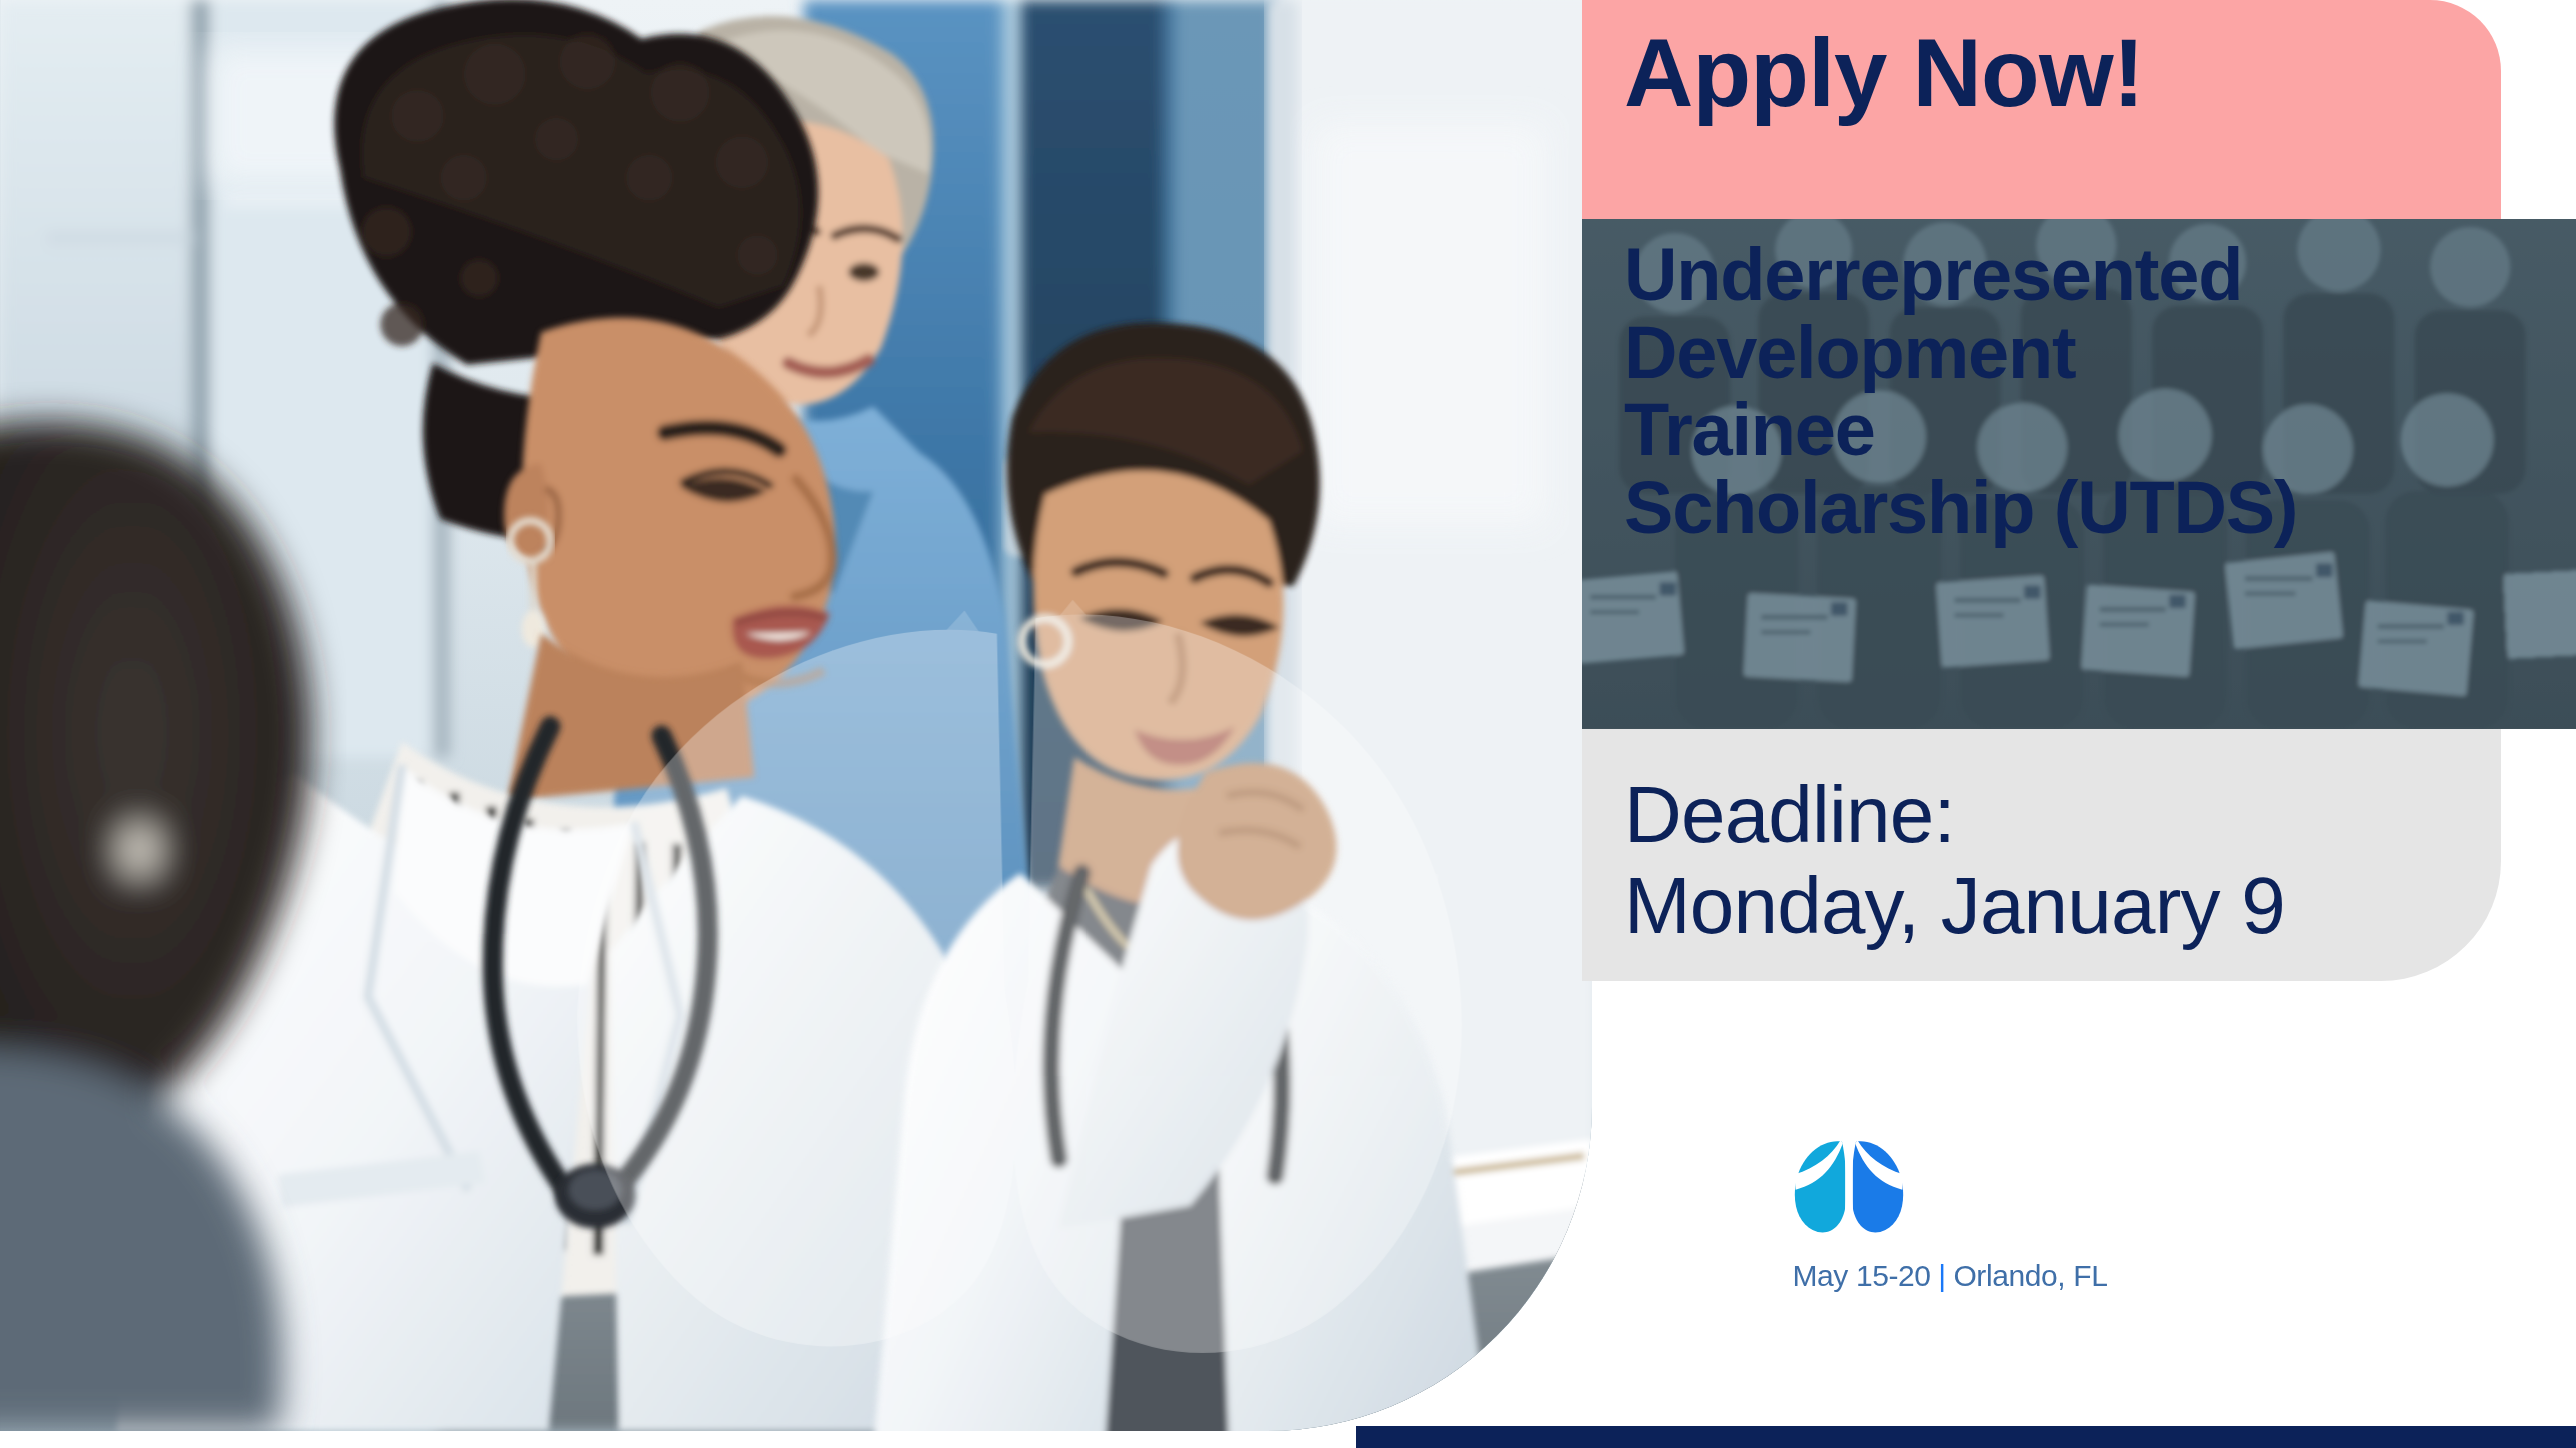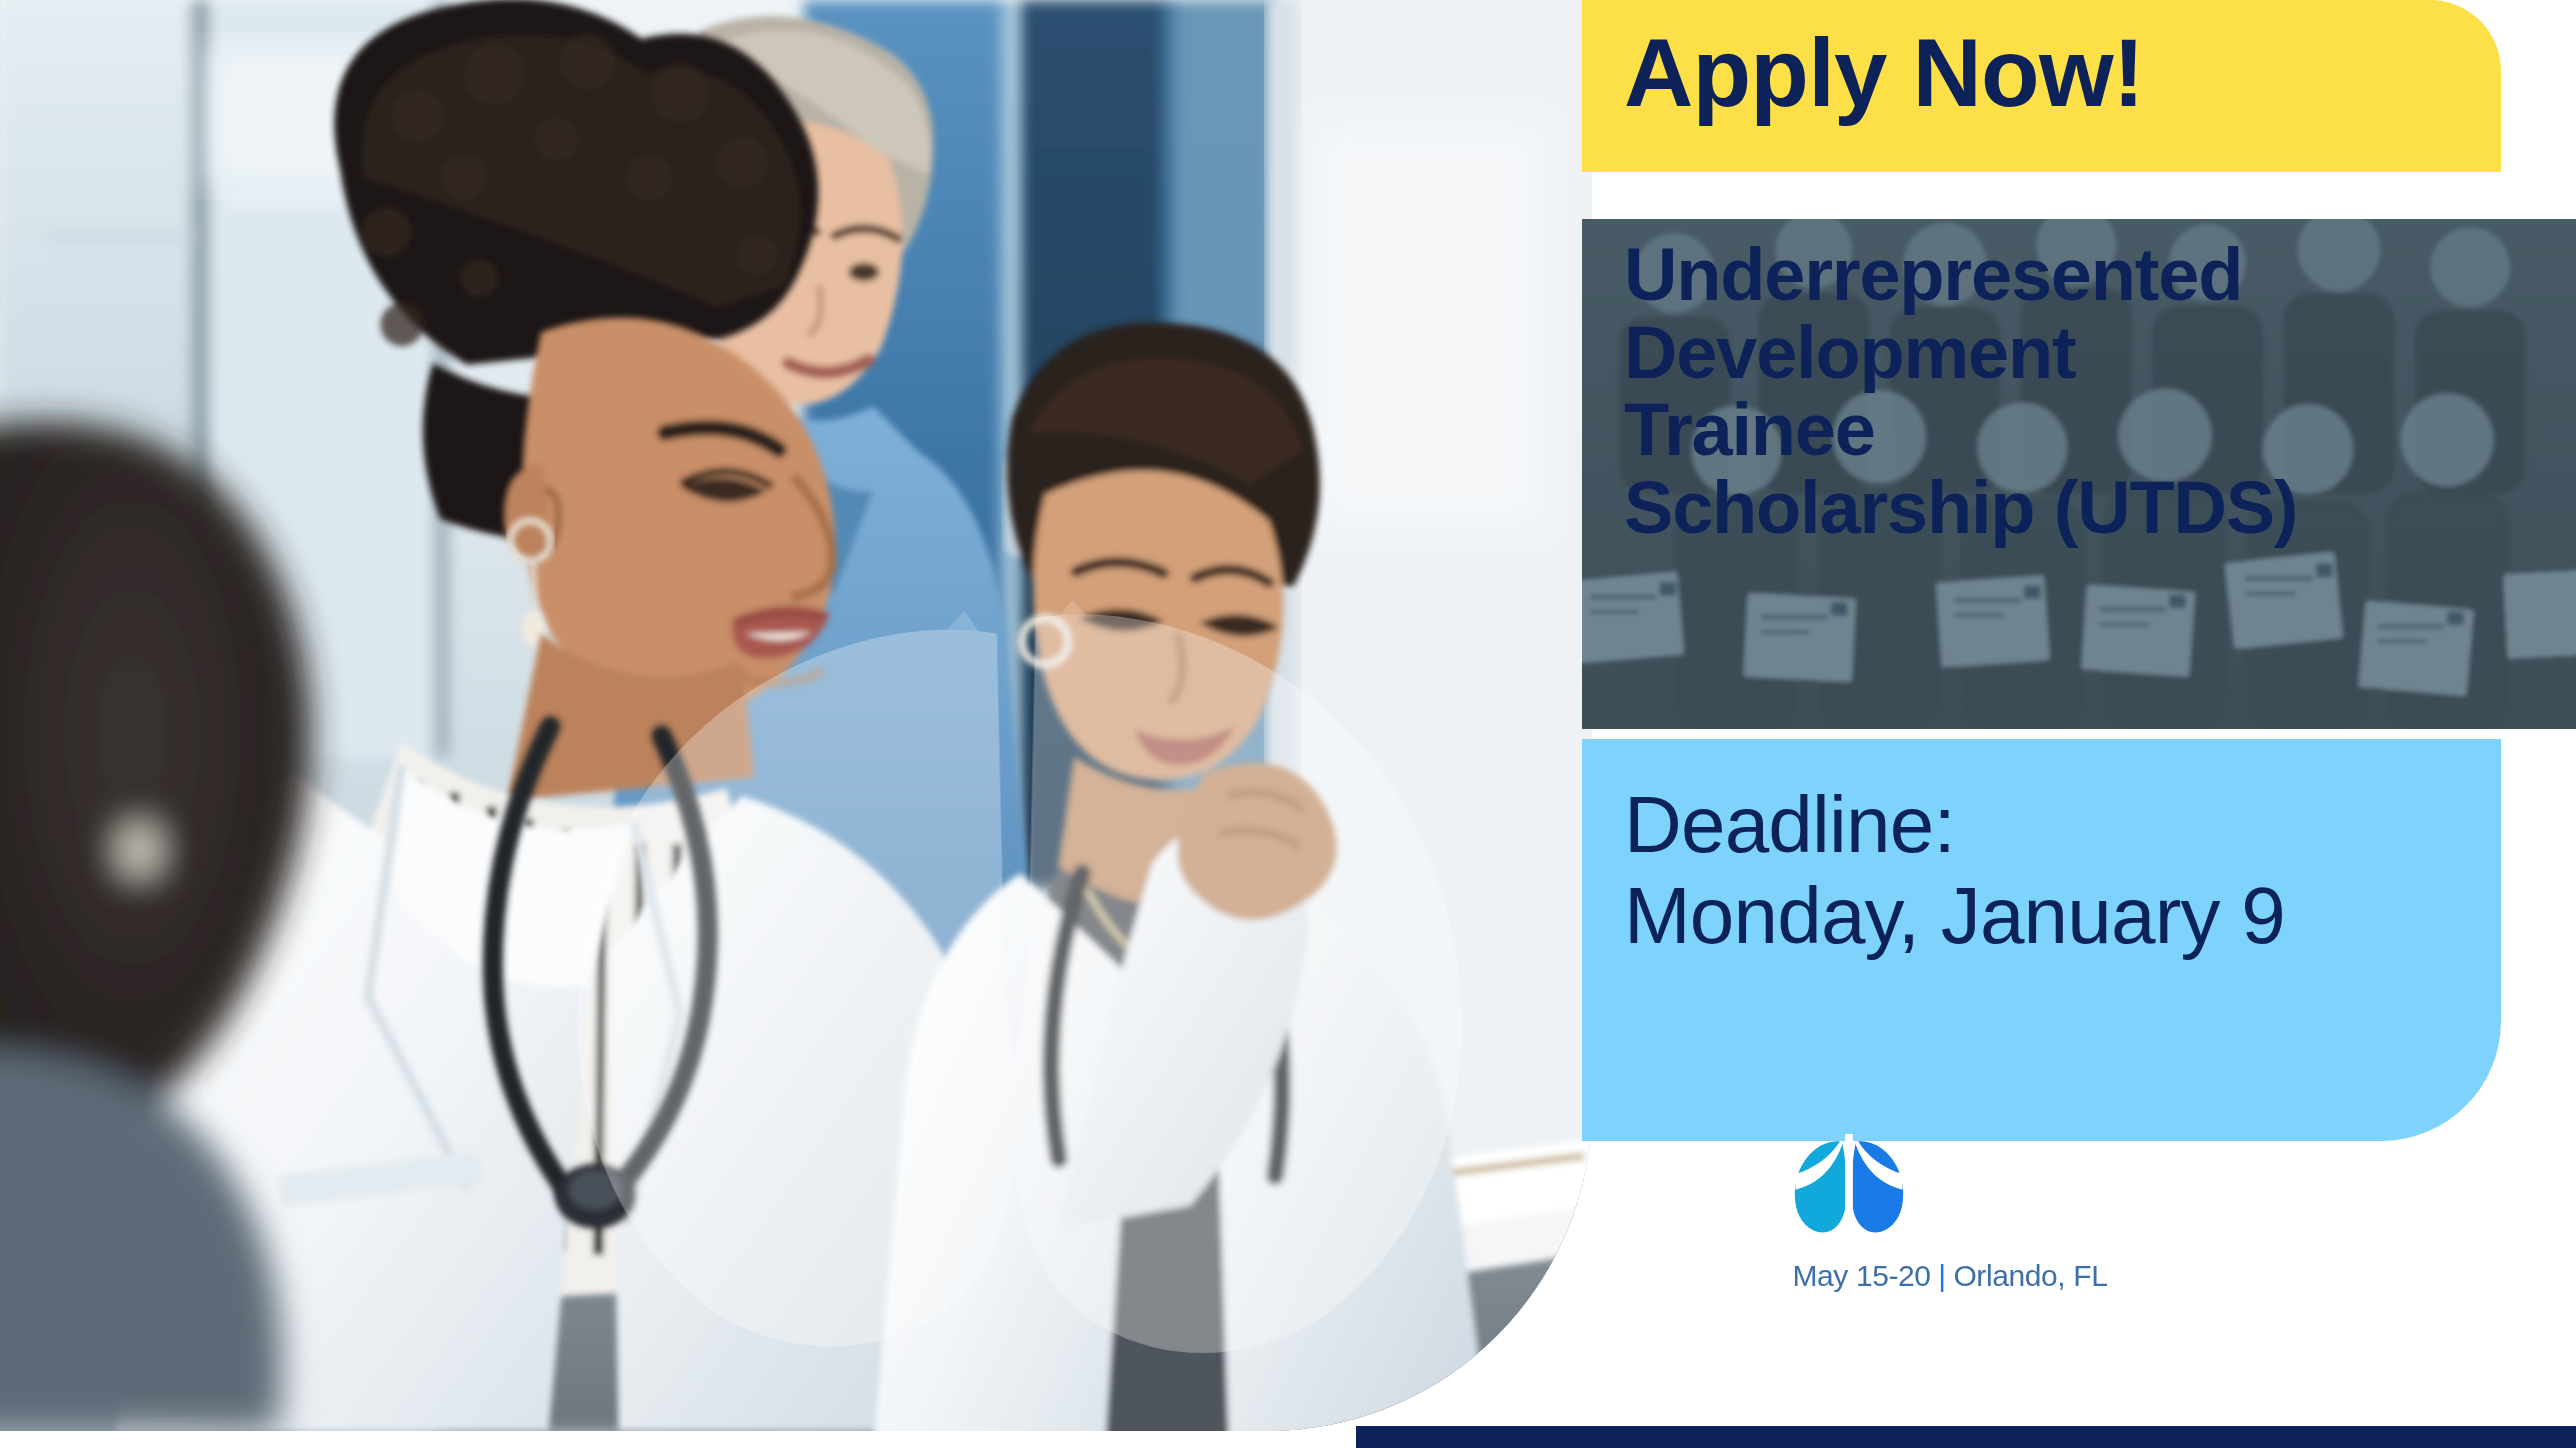--- a/index.html
+++ b/index.html
@@ -17,22 +17,22 @@
     position:absolute;left:0;top:0;
     width:1592px;height:1431px;
     border-bottom-right-radius:325px;
     overflow:hidden;
     background:#9fb2bd;
   }
 
   
   #apply-band{
     position:absolute;left:1582px;top:0;
-    width:919px;height:172px;
-    background:#fde047;
+    width:919px;height:219px;
+    background:#fca5a5;
     border-top-right-radius:71px;
   }
   #apply-band .label{
     position:absolute;left:42px;top:25px;
     font-size:96px;font-weight:700;line-height:1;
     color:#0C2259;letter-spacing:-0.8px;
     font-family:"Liberation Sans",sans-serif;
   }
 
   #title-band{
@@ -52,24 +52,23 @@
   }
   #title-band .lines{
     position:absolute;left:42px;top:17px;right:14px;
     font-size:74px;font-weight:700;line-height:1.05;
     color:#0C2259;letter-spacing:-1.2px;
     font-family:"Liberation Sans",sans-serif;
   }
 
   #deadline-band{
     position:absolute;left:1582px;top:729px;
-    width:919px;height:402px;
-    background:#7dd3fc;
+    width:919px;height:252px;
+    background:#e5e5e5;
     border-bottom-right-radius:120px;
-    margin-top:10px;
   }
   #deadline-band .lines{
     position:absolute;left:42px;top:40px;
     font-size:80px;font-weight:400;line-height:1.14;
     color:#0C2259;letter-spacing:-0.8px;
     font-family:"Liberation Sans",sans-serif;
   }
 
   
   #logo-block{

